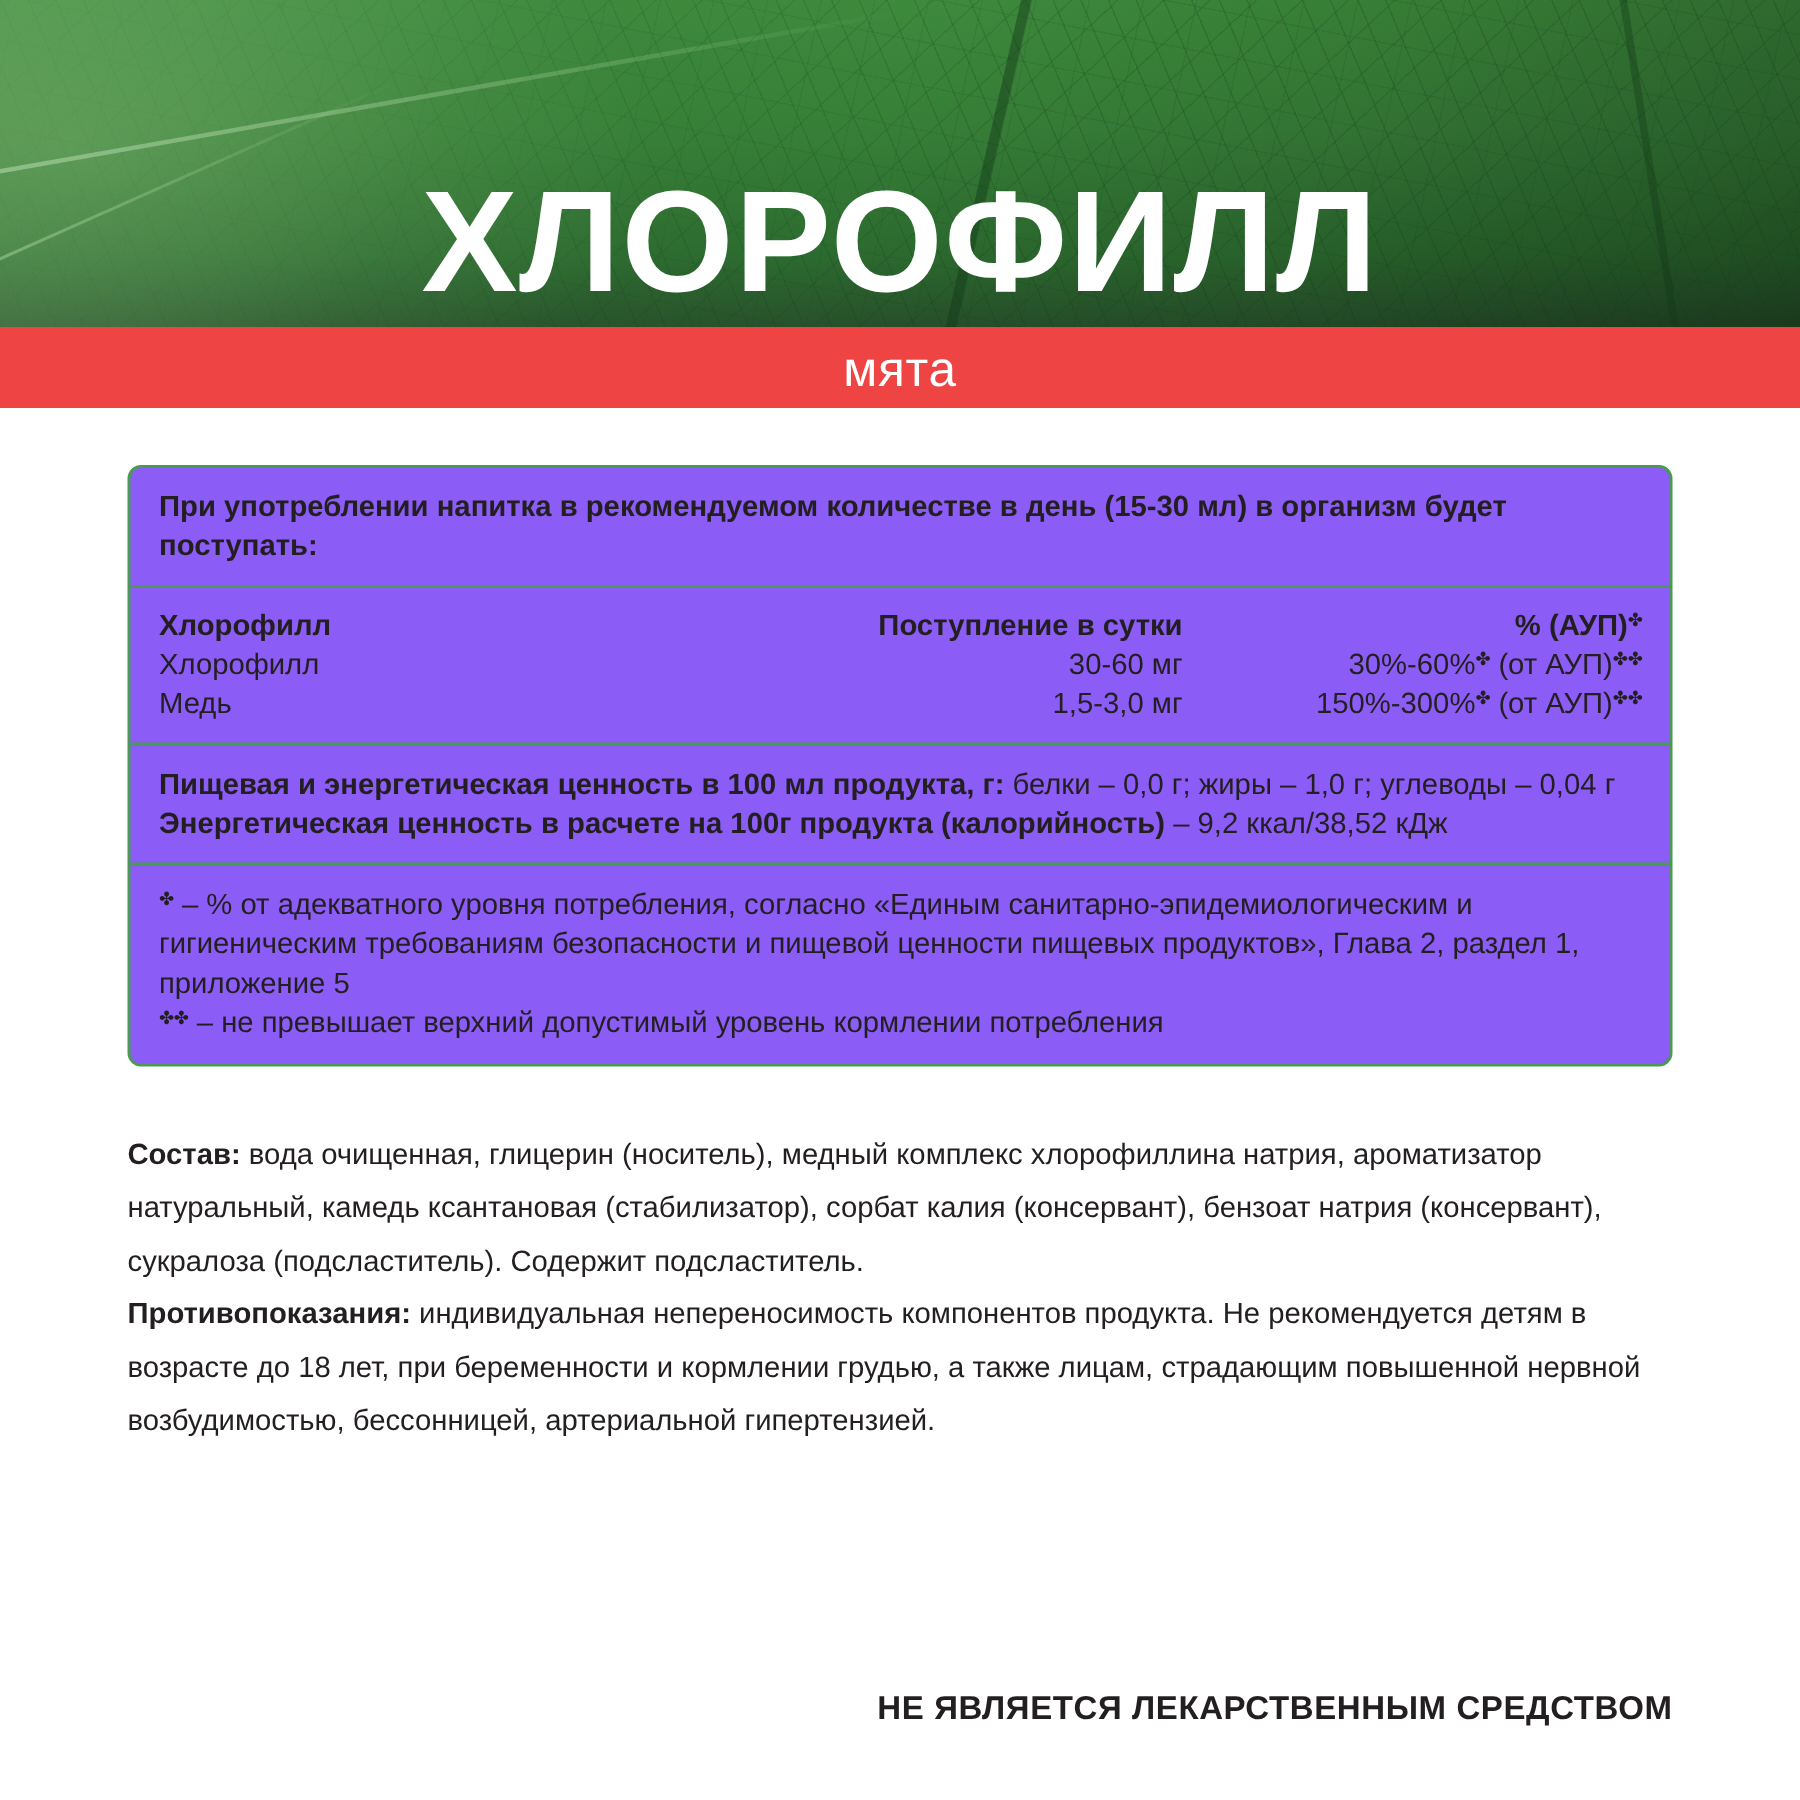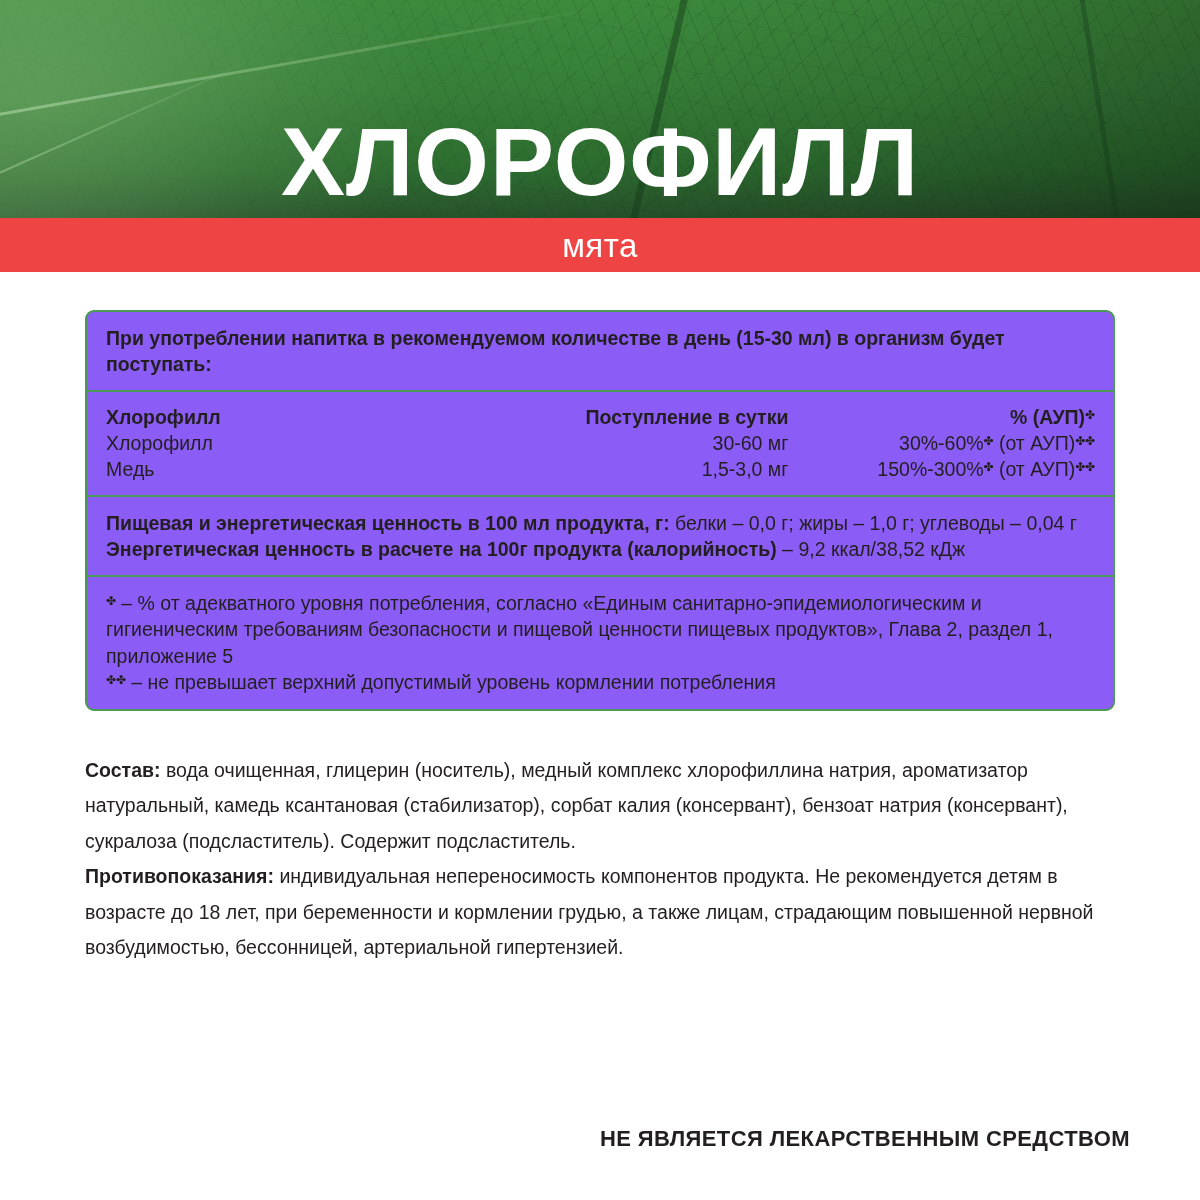--- a/index.html
+++ b/index.html
@@ -210,21 +210,21 @@
     font-size: 19.5px;
     line-height: 1.82;
     color: #231f20;
   }
   .description p { margin: 0; }
   .description b { font-weight: 700; }
 
   
   .disclaimer {
     position: absolute;
-    right: 70px;
+    right: 85px;
     bottom: 48px;
     font-size: 22px;
     font-weight: 700;
     letter-spacing: 0.4px;
     color: #231f20;
     white-space: nowrap;
   }
 </style>
 </head>
 <body>

